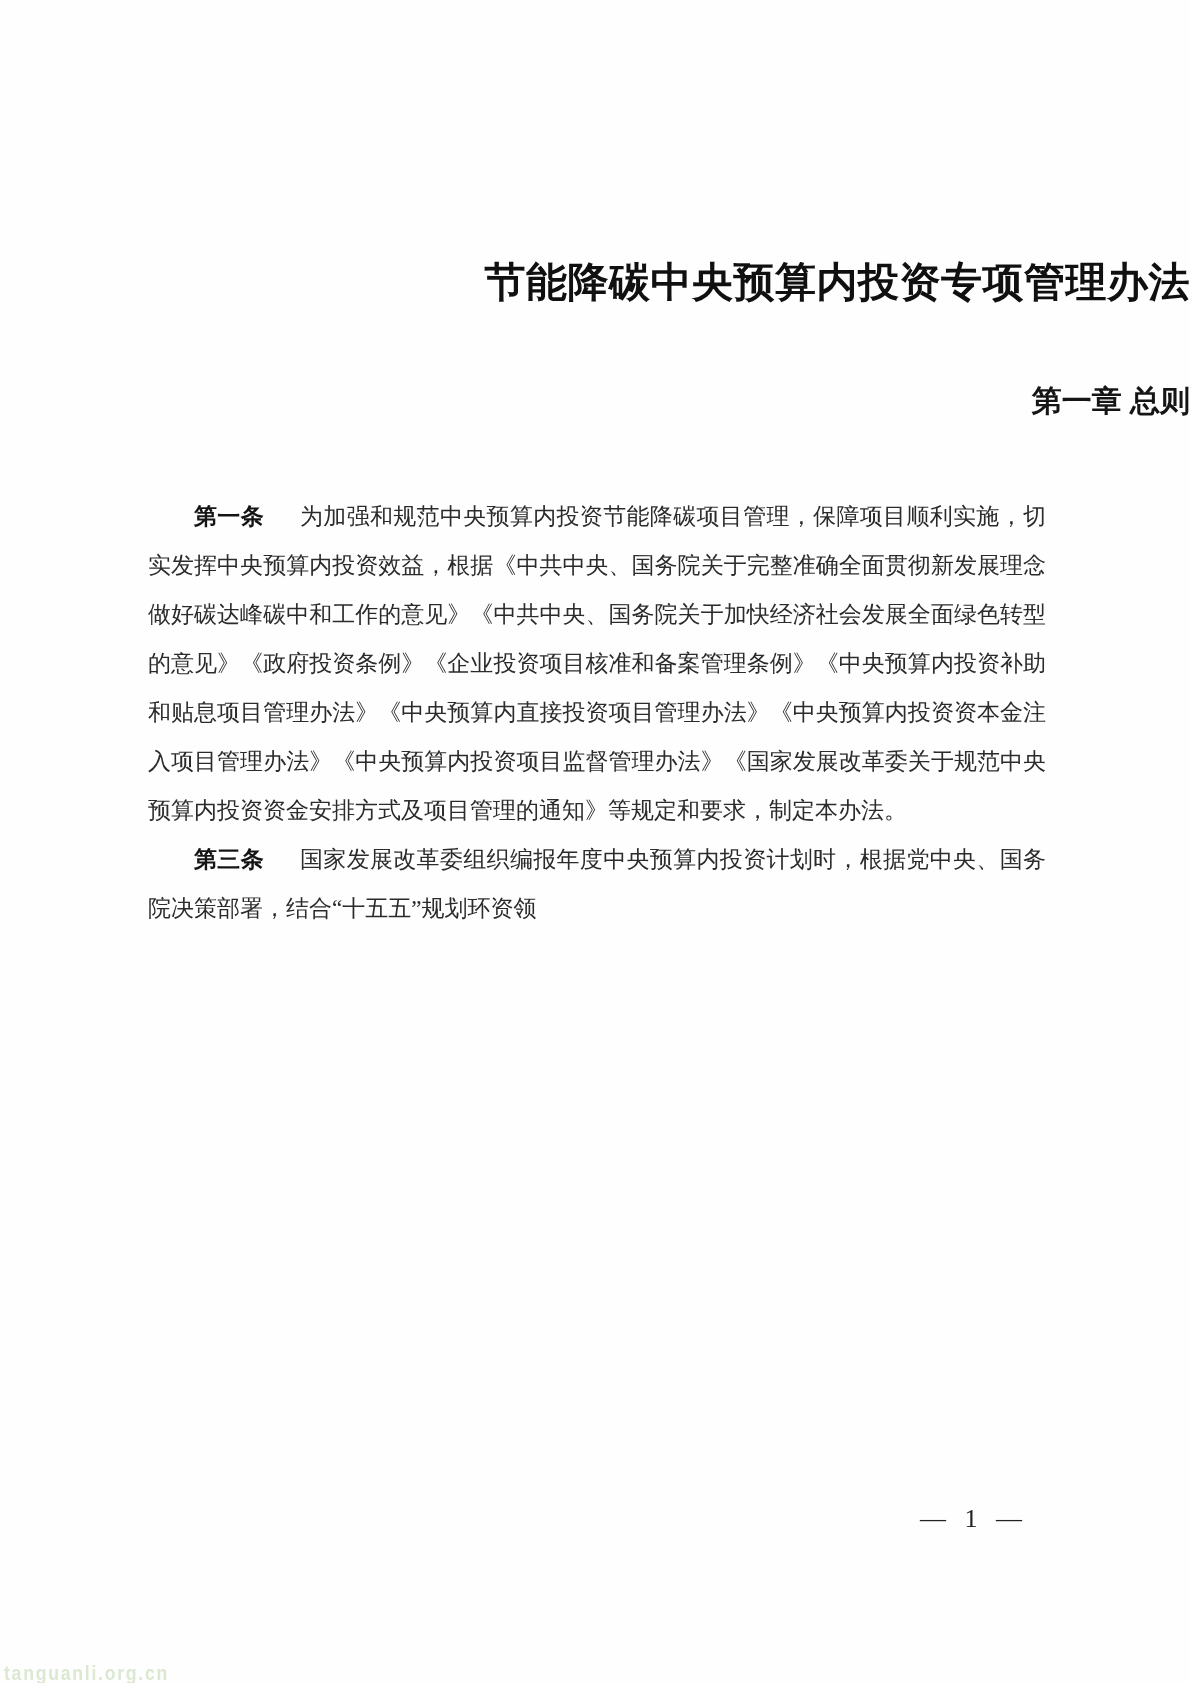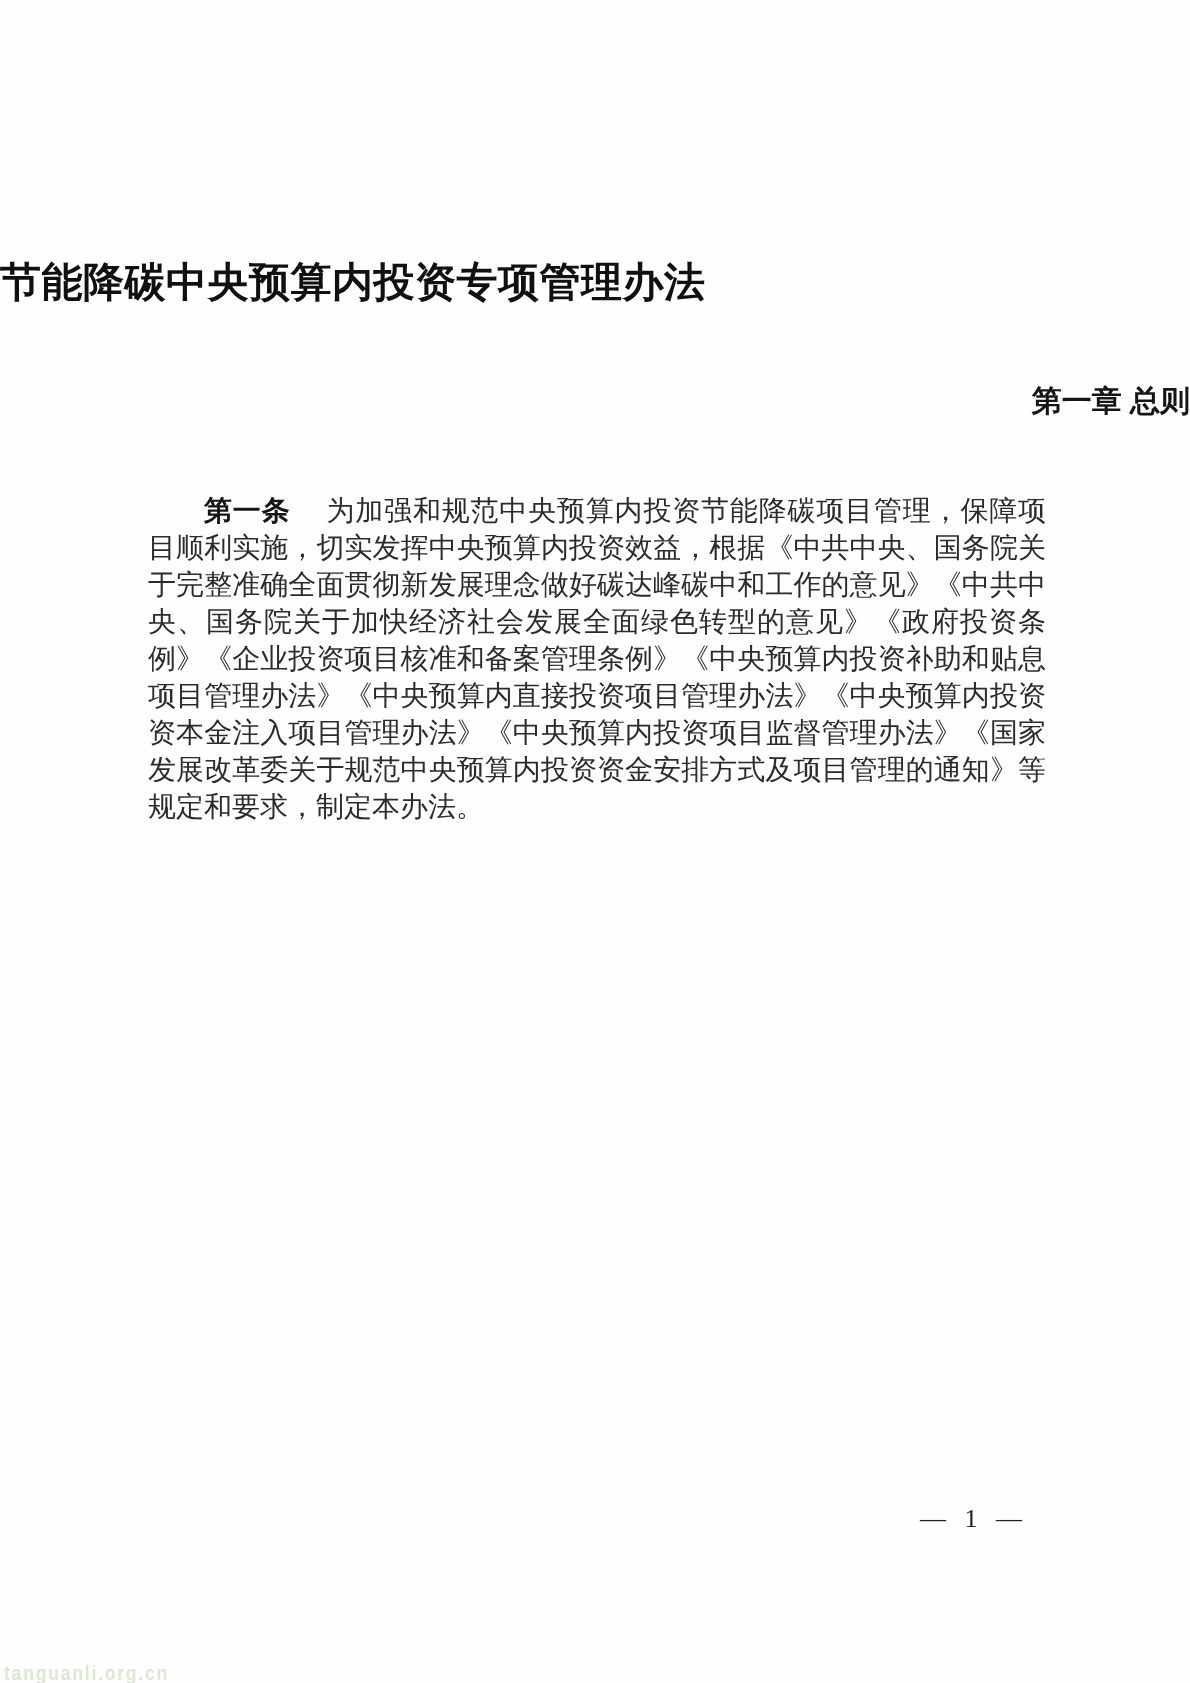--- a/index.html
+++ b/index.html
@@ -12,21 +12,21 @@
     width: 1190px;
     height: 1683px;
     background: #fefefe;
     overflow: hidden;
     font-family: "Liberation Serif", serif;
     color: #2b2b2b;
   }
   .doc-title {
     margin: 0;
     padding-top: 259px;
-    text-align: left;
+    text-align: right;
     font-size: 41px;
     line-height: 46px;
     font-weight: 900;
     color: #101010;
     letter-spacing: 0.5px;
   }
   .chapter-heading {
     margin: 80px 0 0 0;
     text-align: right;
     font-size: 30px;
@@ -35,22 +35,22 @@
     color: #151515;
     font-family: "Liberation Sans", sans-serif;
   }
   .body-text {
     margin-top: 75px;
     padding-left: 148px;
     padding-right: 144px;
   }
   .article {
     margin: 0;
-    font-size: 28px;
-    line-height: 37px;
+    font-size: 23px;
+    line-height: 49px;
     text-align: justify;
     text-justify: inter-ideograph;
     text-indent: 2em;
     word-break: break-all;
     color: #2b2b2b;
   }
   .article-label {
     font-family: "Liberation Sans", sans-serif;
     font-weight: 700;
     color: #141414;
@@ -87,19 +87,20 @@
 <div class="page">
 
   <h1 class="doc-title">节能降碳中央预算内投资专项管理办法</h1>
 
   <h2 class="chapter-heading">第一章 总则</h2>
 
   <div class="body-text">
     <p class="article"><span class="article-label">第一条</span><span>为加强和规范中央预算内投资节能降碳项目管理，保障项目顺利实施，切实发挥中央预算内投资效益，根据《中共中央、国务院关于完整准确全面贯彻新发展理念做好碳达峰碳中和工作的意见》《中共中央、国务院关于加快经济社会发展全面绿色转型的意见》《政府投资条例》《企业投资项目核准和备案管理条例》《中央预算内投资补助和贴息项目管理办法》《中央预算内直接投资项目管理办法》《中央预算内投资资本金注入项目管理办法》《中央预算内投资项目监督管理办法》《国家发展改革委关于规范中央预算内投资资金安排方式及项目管理的通知》等规定和要求，制定本办法。</span></p>
 
 
+    <p class="article"><span class="article-label">第三条</span><span>国家发展改革委组织编报年度中央预算内投资计划时，根据党中央、国务院决策部署，结合“十五五”规划环资领</span></p>
   </div>
 
   <div class="page-number">— 1 —</div>
 
   <div class="watermark">tanguanli.org.cn</div>
 
 </div>
 
 </body></html>

